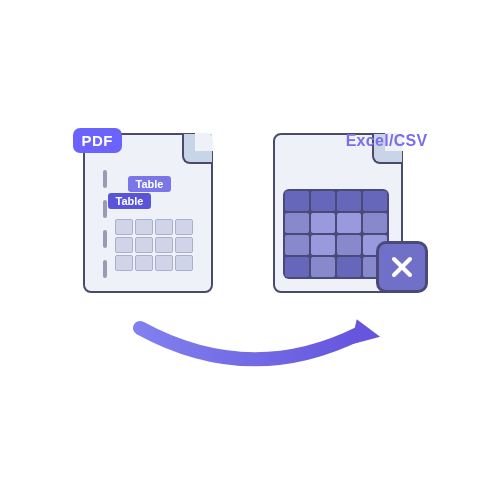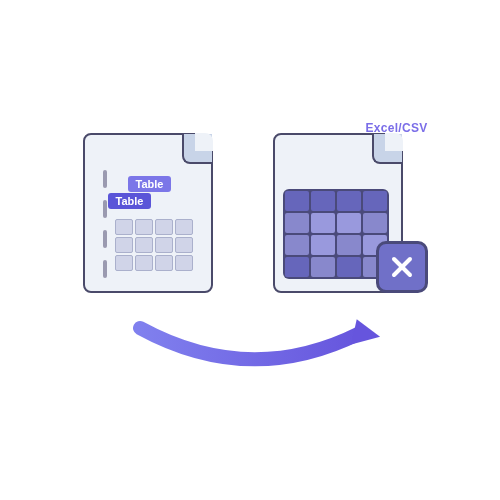--- a/index.html
+++ b/index.html
@@ -175,25 +175,25 @@
       position: absolute;
       top: -2px;
       right: -2px;
       width: 18px;
       height: 18px;
       background: #eef2f8;
       border-radius: 0 8px 0 0;
     }
     .excel-badge {
       position: absolute;
-      top: 3px;
+      top: 14px;
       right: 0px;
       color: #7b6ee8;
       font-weight: 900;
-      font-size: 12px;
+      font-size: 16px;
       letter-spacing: 0.3px;
       z-index: 10;
       white-space: nowrap;
     }
 
     
     .excel-grid-wrap {
       position: absolute;
       bottom: 12px;
       left: 8px;
@@ -277,20 +277,21 @@
           <div class="mini-cell"></div>
           <div class="mini-cell"></div>
           <div class="mini-cell"></div>
           <div class="mini-cell"></div>
           <div class="mini-cell"></div>
           <div class="mini-cell"></div>
           <div class="mini-cell"></div>
           <div class="mini-cell"></div>
         </div>
       </div>
+      <div class="pdf-badge">PDF</div>
       <div class="table-tag-1">Table</div>
       <div class="table-tag-2">Table</div>
     </div>
 
     <div class="excel-doc">
       <div class="excel-page">
         <div class="excel-grid-wrap">
           <div class="excel-grid">
             <div class="excel-cell header"></div>
             <div class="excel-cell header"></div>

